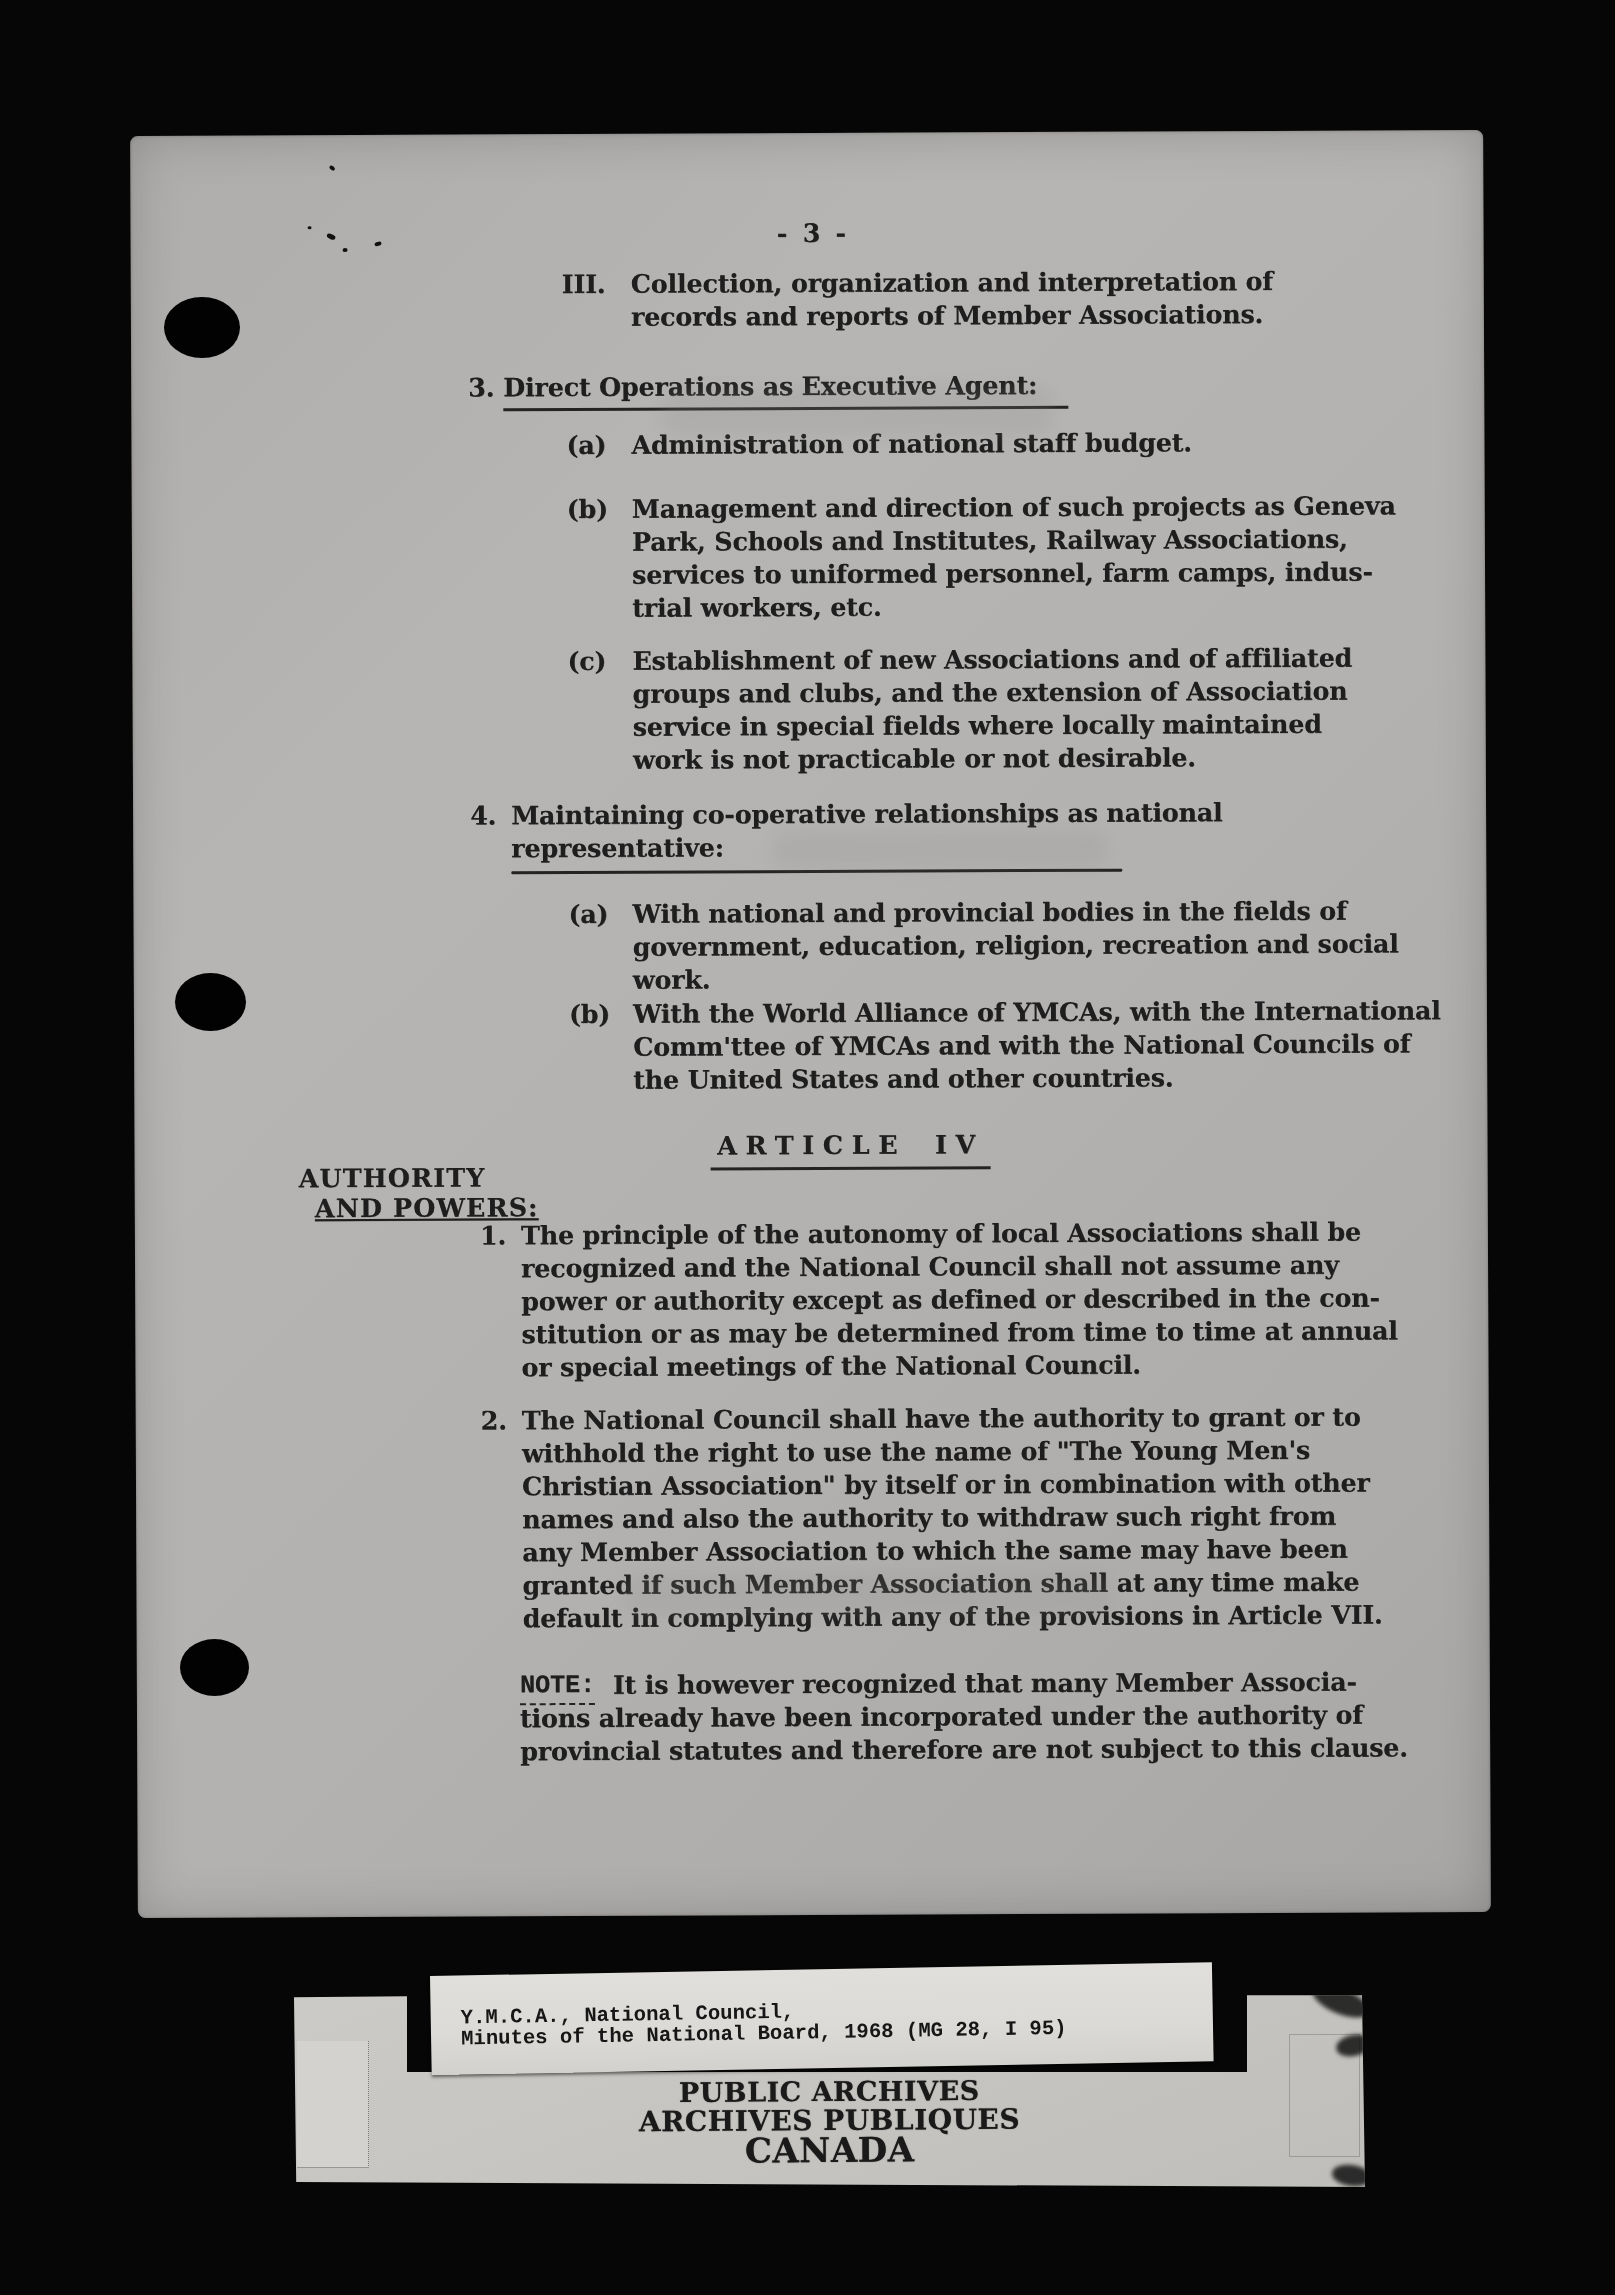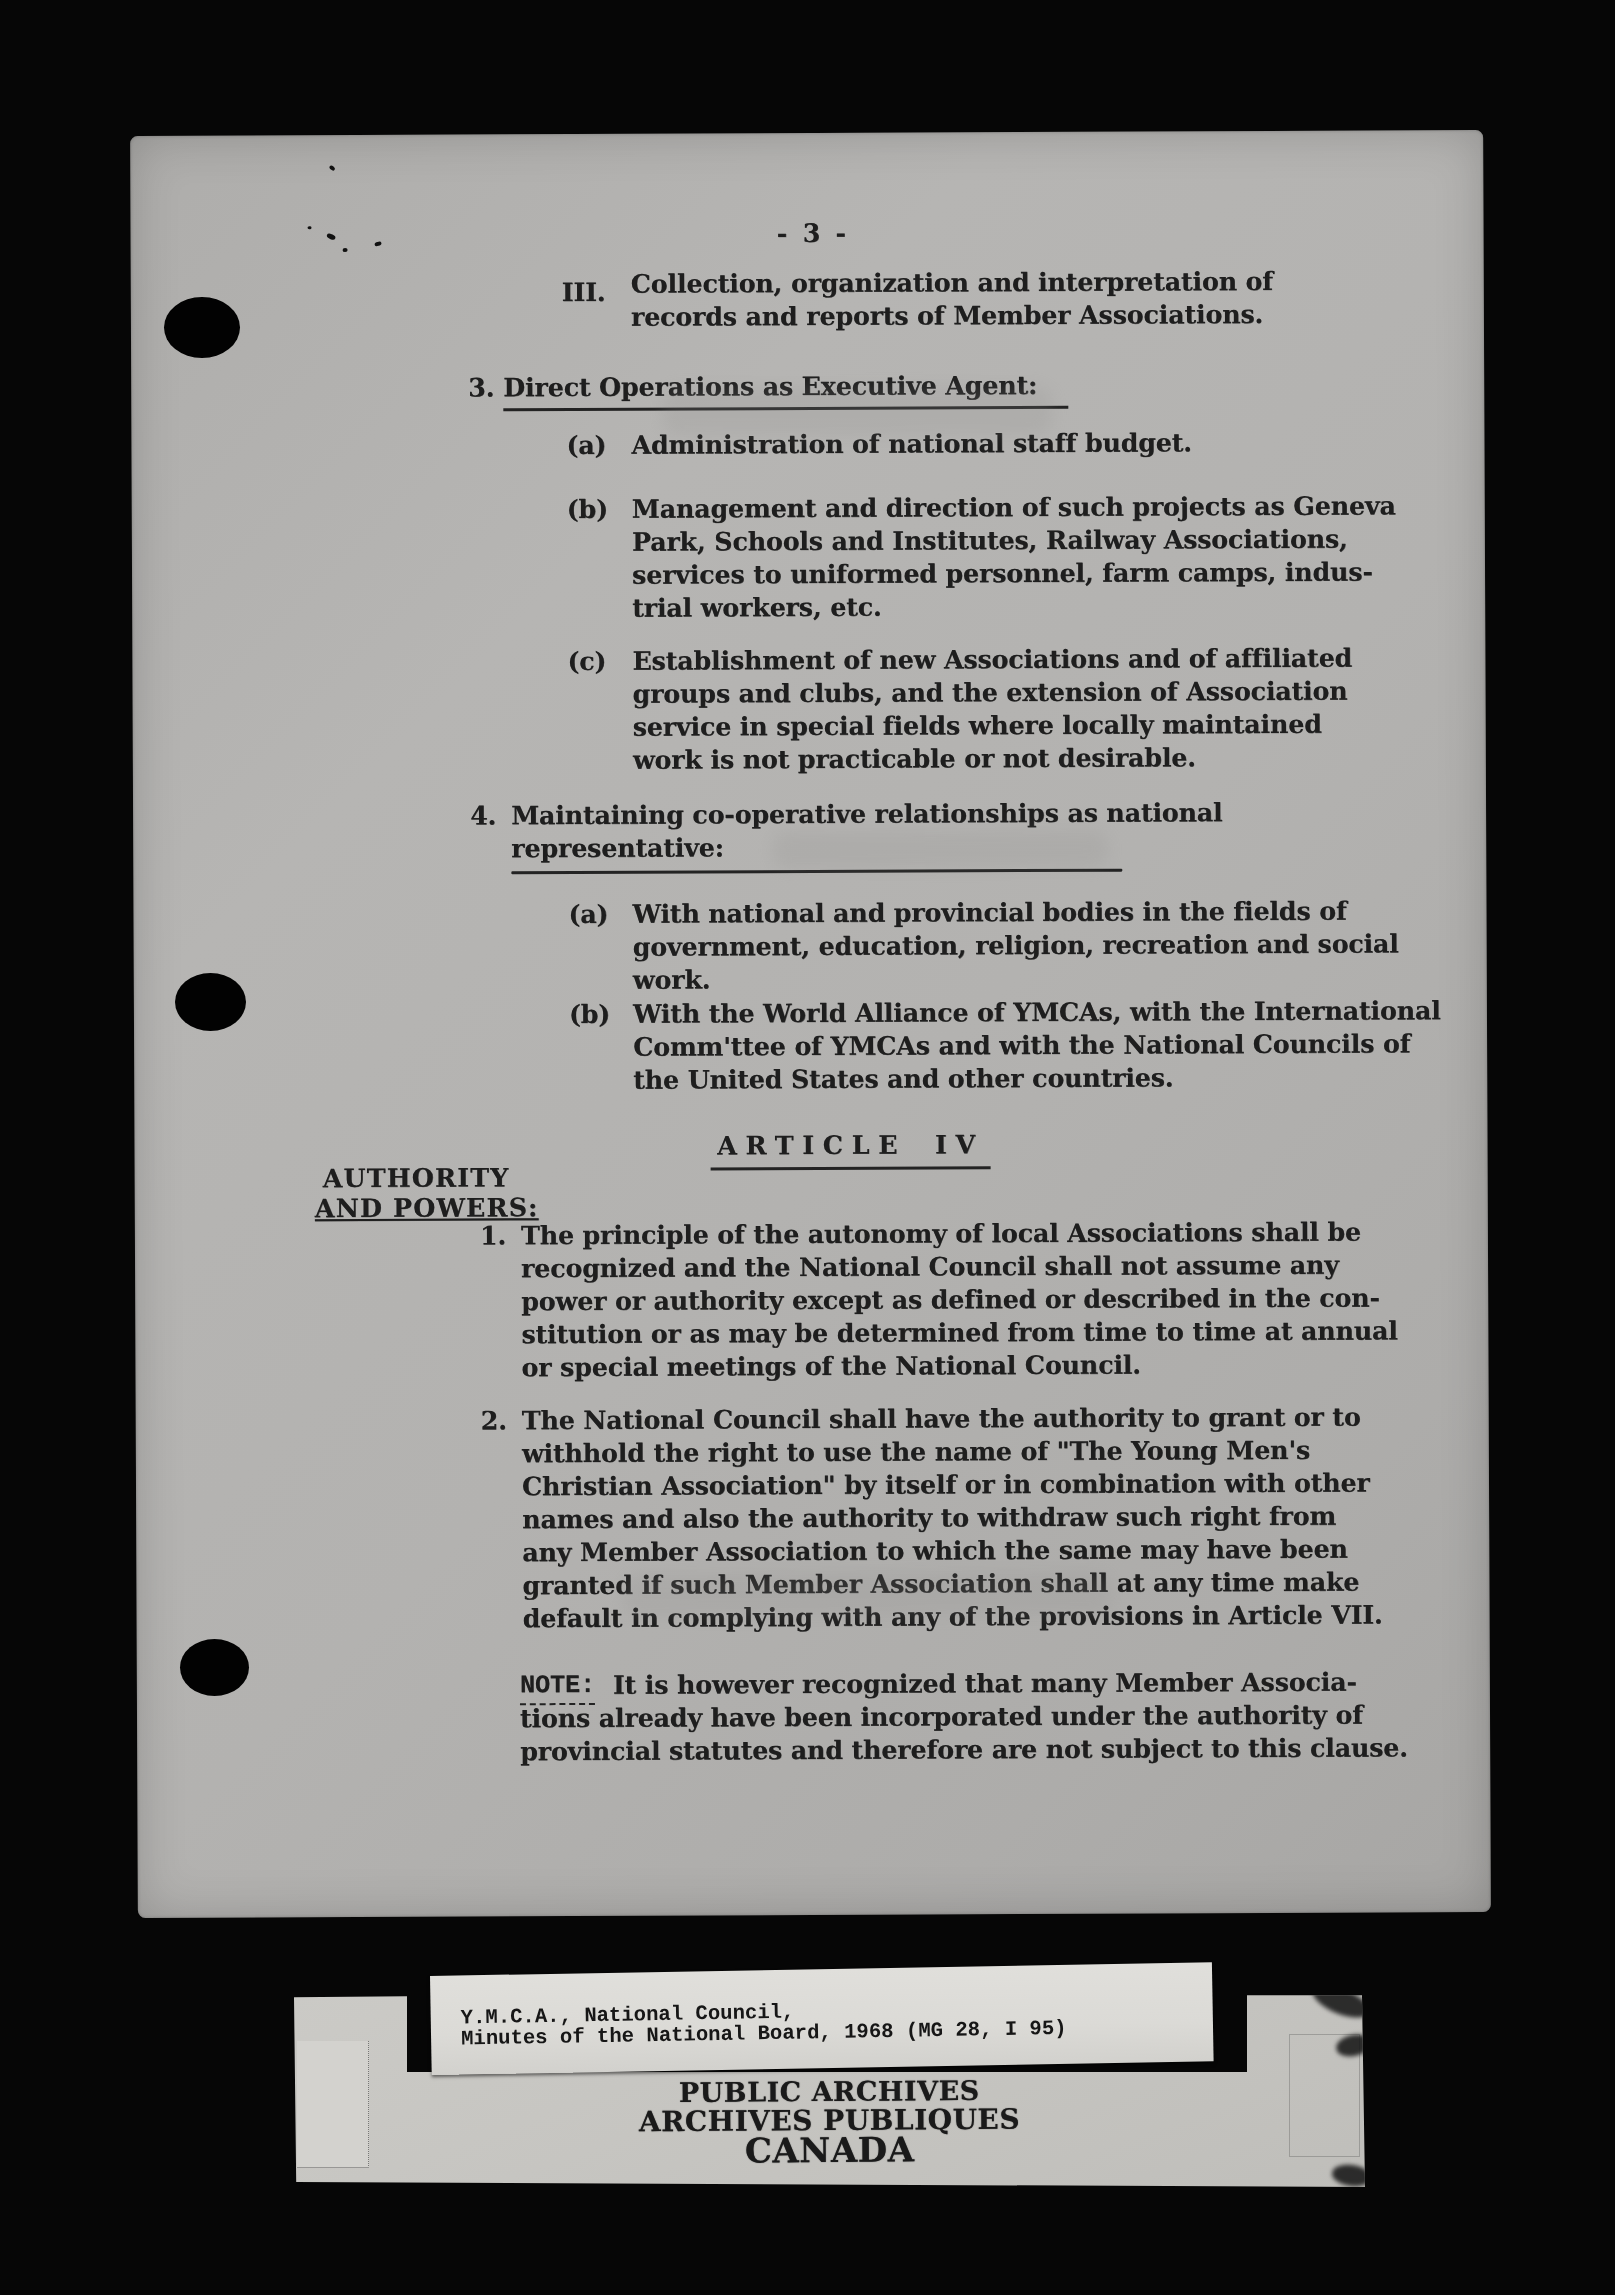--- a/index.html
+++ b/index.html
@@ -71,21 +71,21 @@
 </head>
 <body>
 
 <div id="canvas">
 
   <div id="page">
 
     <div class="pagenum txt" style="left:574px; top:84px; width:217px;">- 3 -</div>
 
     <div class="item txt" style="left:431px; top:134px;">
-      <div class="marker" style="width:69px;margin-top:8px;">III.</div>
+      <div class="marker" style="width:69px;">III.</div>
       <div class="line-block">
           <div>Collection, organization and interpretation of</div>
           <div>records and reports of Member Associations.</div>
         </div>
     </div>
 
     <div class="item txt" style="left:337px; top:237px;">
       <div class="marker" style="width:35px;">3.</div>
       <div class="heading-underline">Direct Operations as Executive Agent:</div>
     </div>
@@ -141,21 +141,21 @@
           <div>With the World Alliance of YMCAs, with the International</div>
           <div>Comm'ttee of YMCAs and with the National Councils of</div>
           <div>the United States and other countries.</div>
         </div>
     </div>
 
     <div class="article-title txt" style="left:540px; top:996px; width:352px;">
       <span>ARTICLE IV</span>
     </div>
 
-    <div class="caps-label txt" style="left:188px; top:1027px;">AUTHORITY</div>
+    <div class="caps-label txt" style="left:164px; top:1027px;">AUTHORITY</div>
     <div class="caps-label txt" style="left:180px; top:1057px;text-decoration:underline;">AND POWERS:</div>
 
     <div class="item txt" style="left:345px; top:1085px;">
       <div class="marker" style="width:41px;">1.</div>
       <div class="line-block">
           <div>The principle of the autonomy of local Associations shall be</div>
           <div>recognized and the National Council shall not assume any</div>
           <div>power or authority except as defined or described in the con-</div>
           <div>stitution or as may be determined from time to time at annual</div>
           <div>or special meetings of the National Council.</div>

